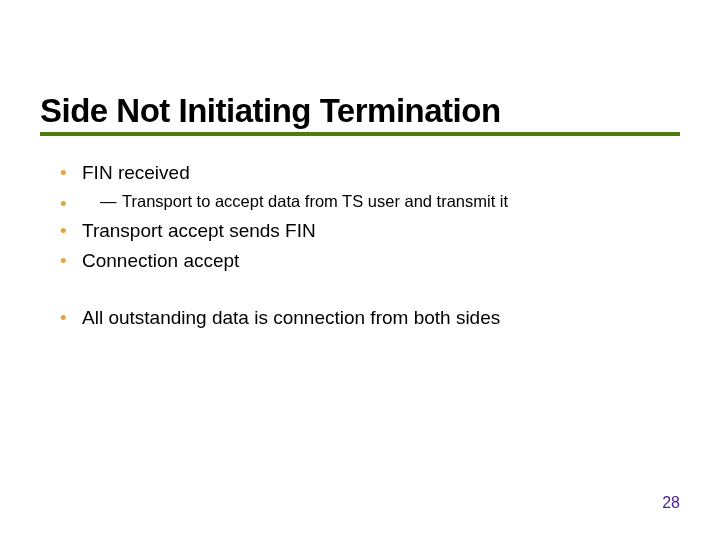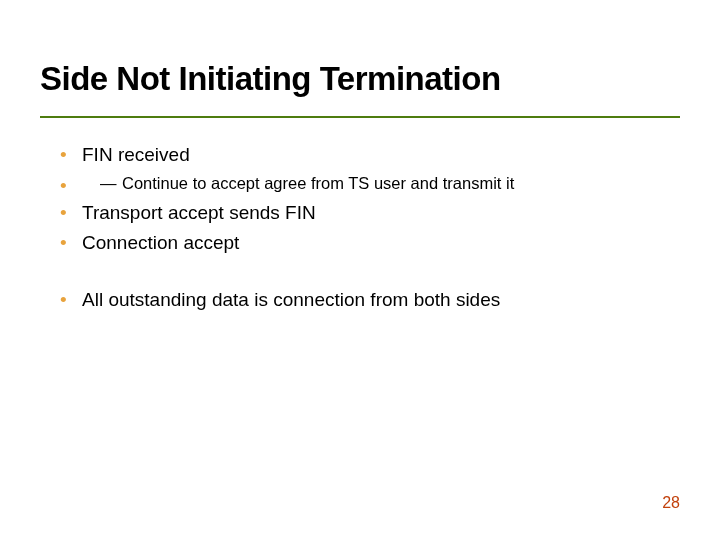--- a/index.html
+++ b/index.html
@@ -10,23 +10,24 @@
     font-family: Verdana, Geneva, sans-serif;
     color: #000;
     position: relative;
     padding: 60px 40px 40px 40px;
   }
   .title {
     font-family: Arial, Helvetica, sans-serif;
     font-weight: 900;
     font-size: 33px;
     letter-spacing: -0.5px;
-    padding-bottom: 18px;
-    border-bottom: 2px solid #4d7c0f;
+    padding-bottom: 2px;
+    border-bottom: 4px solid #4d7c0f;
     margin-bottom: 22px;
+    margin-top: 32px;
   }
   ul.top {
     list-style: none;
     padding-left: 20px;
   }
   ul.top > li {
     position: relative;
     font-size: 19px;
     line-height: 1.55;
     padding-left: 22px;
@@ -60,34 +61,34 @@
     color: #000;
     font-size: 16.5px;
   }
   .gap {
     height: 28px;
   }
   .pagenum {
     position: absolute;
     right: 40px;
     bottom: 28px;
-    color: #c2410c;
+    color: #4c1d95;
     font-size: 16px;
   }
 </style>
 </head>
 <body>
 
 <h1 class="title">Side Not Initiating Termination</h1>
 
 <ul class="top">
   <li>FIN received</li>
   <li>
     <ul class="sub">
-      <li>Continue to accept agree from TS user and transmit it</li>
+      <li>Transport to accept data from TS user and transmit it</li>
     </ul>
   </li>
   <li>Transport accept sends FIN</li>
   <li>Connection accept</li>
 </ul>
 
 <div class="gap"></div>
 
 <ul class="top">
   <li>All outstanding data is connection from both sides</li>

